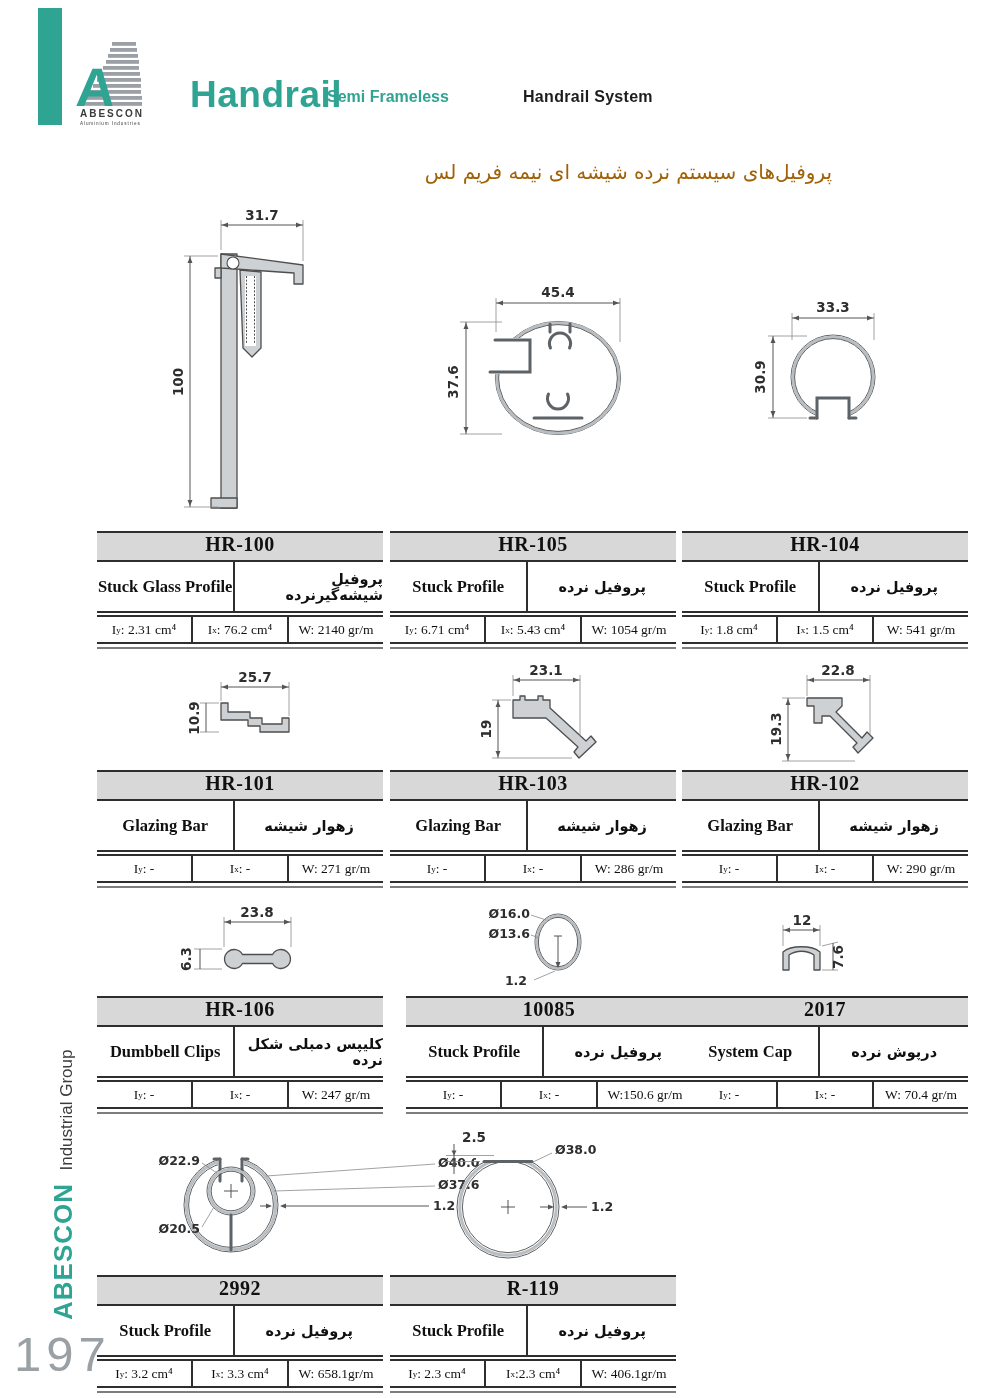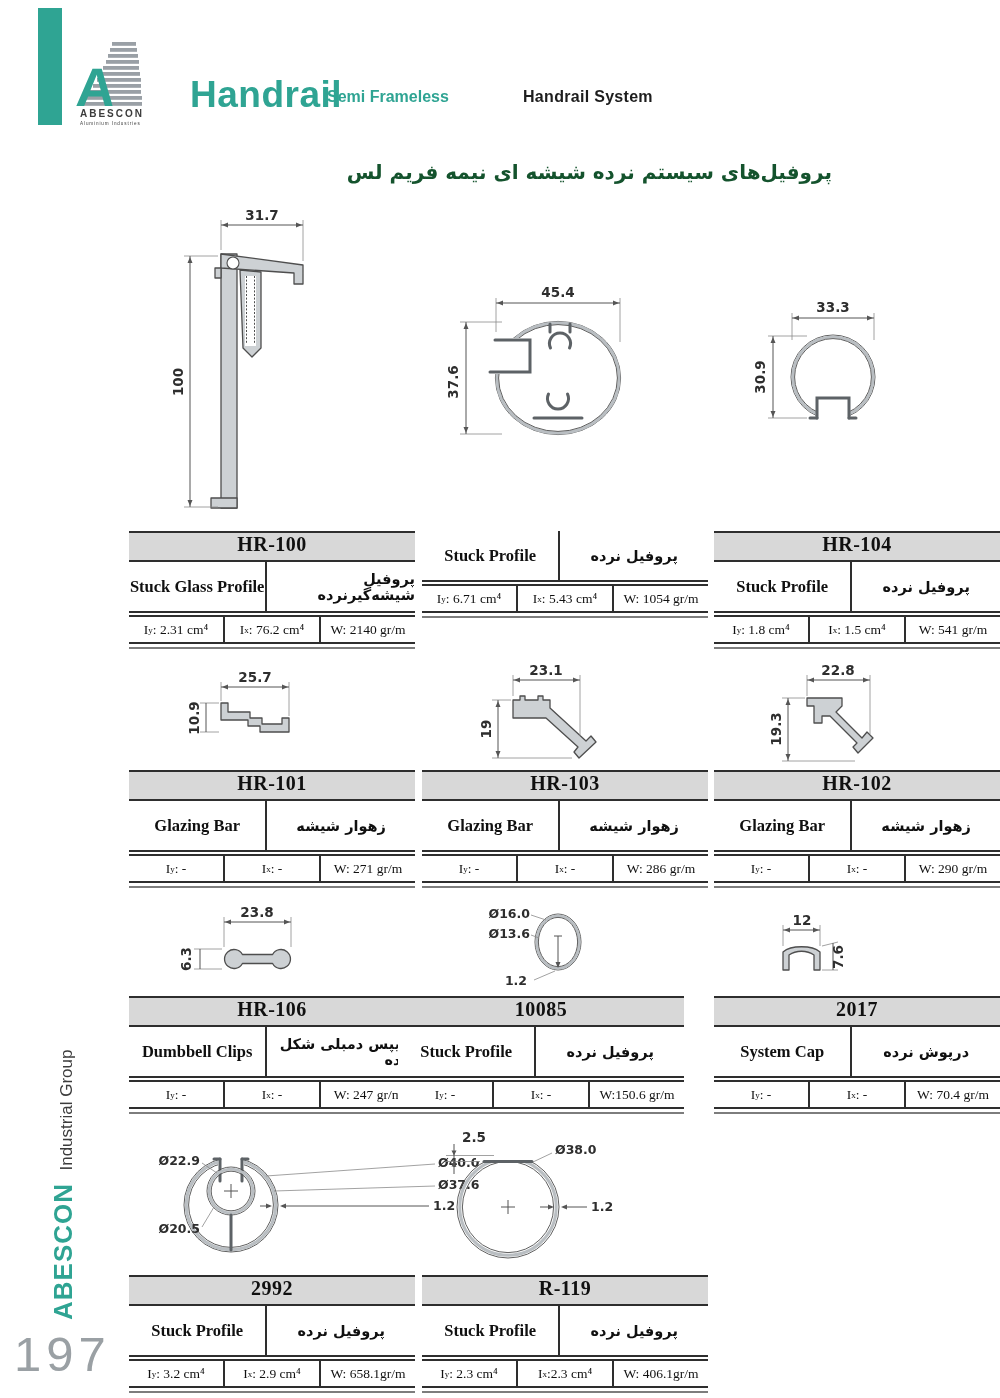--- a/index.html
+++ b/index.html
@@ -4,24 +4,24 @@
 <style>
   html,body{margin:0;padding:0;}
   body{width:1000px;height:1398px;position:relative;background:#ffffff;
        font-family:"Liberation Sans", sans-serif;overflow:hidden;}
   .abs{position:absolute;}
   
   .accent-bar{left:38px;top:8px;width:24px;height:117px;background:#2FA493;}
   .h-title{left:190px;top:74px;font-size:37px;font-weight:700;color:#2FA493;letter-spacing:0.5px;}
   .h-sub{left:327px;top:88px;font-size:16px;font-weight:700;color:#2FA493;}
   .h-sys{left:495px;top:88px;font-size:16px;font-weight:700;color:#1d1d1d;letter-spacing:0.3px;margin-left:28px;}
-  .fa-title{right:168px;top:160px;font-size:20px;font-weight:700;color:#14532d;direction:rtl;
+  .fa-title{right:168px;top:160px;font-size:20px;font-weight:400;color:#a16207;direction:rtl;
             font-family:"DejaVu Sans", sans-serif;}
   
-  .ptable{position:absolute;width:286px;background:#fff;margin-left:32px;}
+  .ptable{position:absolute;width:286px;background:#fff;}
   .pt-title{height:27px;line-height:27px;background:#d8d8d8;border-top:2.5px solid #2e2e2e;
             border-bottom:2px solid #2e2e2e;text-align:center;color:#101010;
             font:700 20px "Liberation Serif", serif;letter-spacing:0.5px;}
   .pt-names{display:flex;height:49px;border-bottom:2px solid #2e2e2e;}
   .pt-en{width:48%;border-right:2px solid #2e2e2e;display:flex;align-items:center;justify-content:center;
          font:700 16.5px "Liberation Serif", serif;color:#101010;}
   .pt-fa{width:52%;display:flex;align-items:center;justify-content:center;direction:rtl;
          font:700 14.5px "DejaVu Sans", sans-serif;color:#101010;}
   .pt-vals{display:flex;height:25px;margin-top:2px;border-top:2px solid #2e2e2e;border-bottom:2px solid #2e2e2e;
            font:400 13.5px "Liberation Serif","DejaVu Serif",serif;color:#101010;}
@@ -356,20 +356,21 @@
       </div>
     <div class="pt-cell">
         <span>I</span>
         <sub>x</sub>
         <span>: 76.2 cm⁴</span>
       </div>
     <div class="pt-cell">W: 2140 gr/m</div>
   </div>
 </div>
 <div class="ptable" style="left:390px;top:531px">
+  <div class="pt-title">HR-105</div>
   <div class="pt-names">
     <div class="pt-en">Stuck Profile</div>
     <div class="pt-fa" dir="rtl">پروفیل نرده</div>
   </div>
   <div class="pt-vals">
     <div class="pt-cell">
         <span>I</span>
         <sub>y</sub>
         <span>: 6.71 cm⁴</span>
       </div>
@@ -476,21 +477,21 @@
         <span>: -</span>
       </div>
     <div class="pt-cell">
         <span>I</span>
         <sub>x</sub>
         <span>: -</span>
       </div>
     <div class="pt-cell">W: 247 gr/m</div>
   </div>
 </div>
-<div class="ptable" style="left:366px;top:996px">
+<div class="ptable" style="left:406px;top:996px">
   <div class="pt-title">10085</div>
   <div class="pt-names">
     <div class="pt-en">Stuck Profile</div>
     <div class="pt-fa" dir="rtl">پروفیل نرده</div>
   </div>
   <div class="pt-vals">
     <div class="pt-cell">
         <span>I</span>
         <sub>y</sub>
         <span>: -</span>
@@ -532,21 +533,21 @@
   </div>
   <div class="pt-vals">
     <div class="pt-cell">
         <span>I</span>
         <sub>y</sub>
         <span>: 3.2 cm⁴</span>
       </div>
     <div class="pt-cell">
         <span>I</span>
         <sub>x</sub>
-        <span>: 2.9 cm⁴</span>
+        <span>: 3.3 cm⁴</span>
       </div>
     <div class="pt-cell">W: 658.1gr/m</div>
   </div>
 </div>
 <div class="ptable" style="left:390px;top:1275px">
   <div class="pt-title">R-119</div>
   <div class="pt-names">
     <div class="pt-en">Stuck Profile</div>
     <div class="pt-fa" dir="rtl">پروفیل نرده</div>
   </div>

